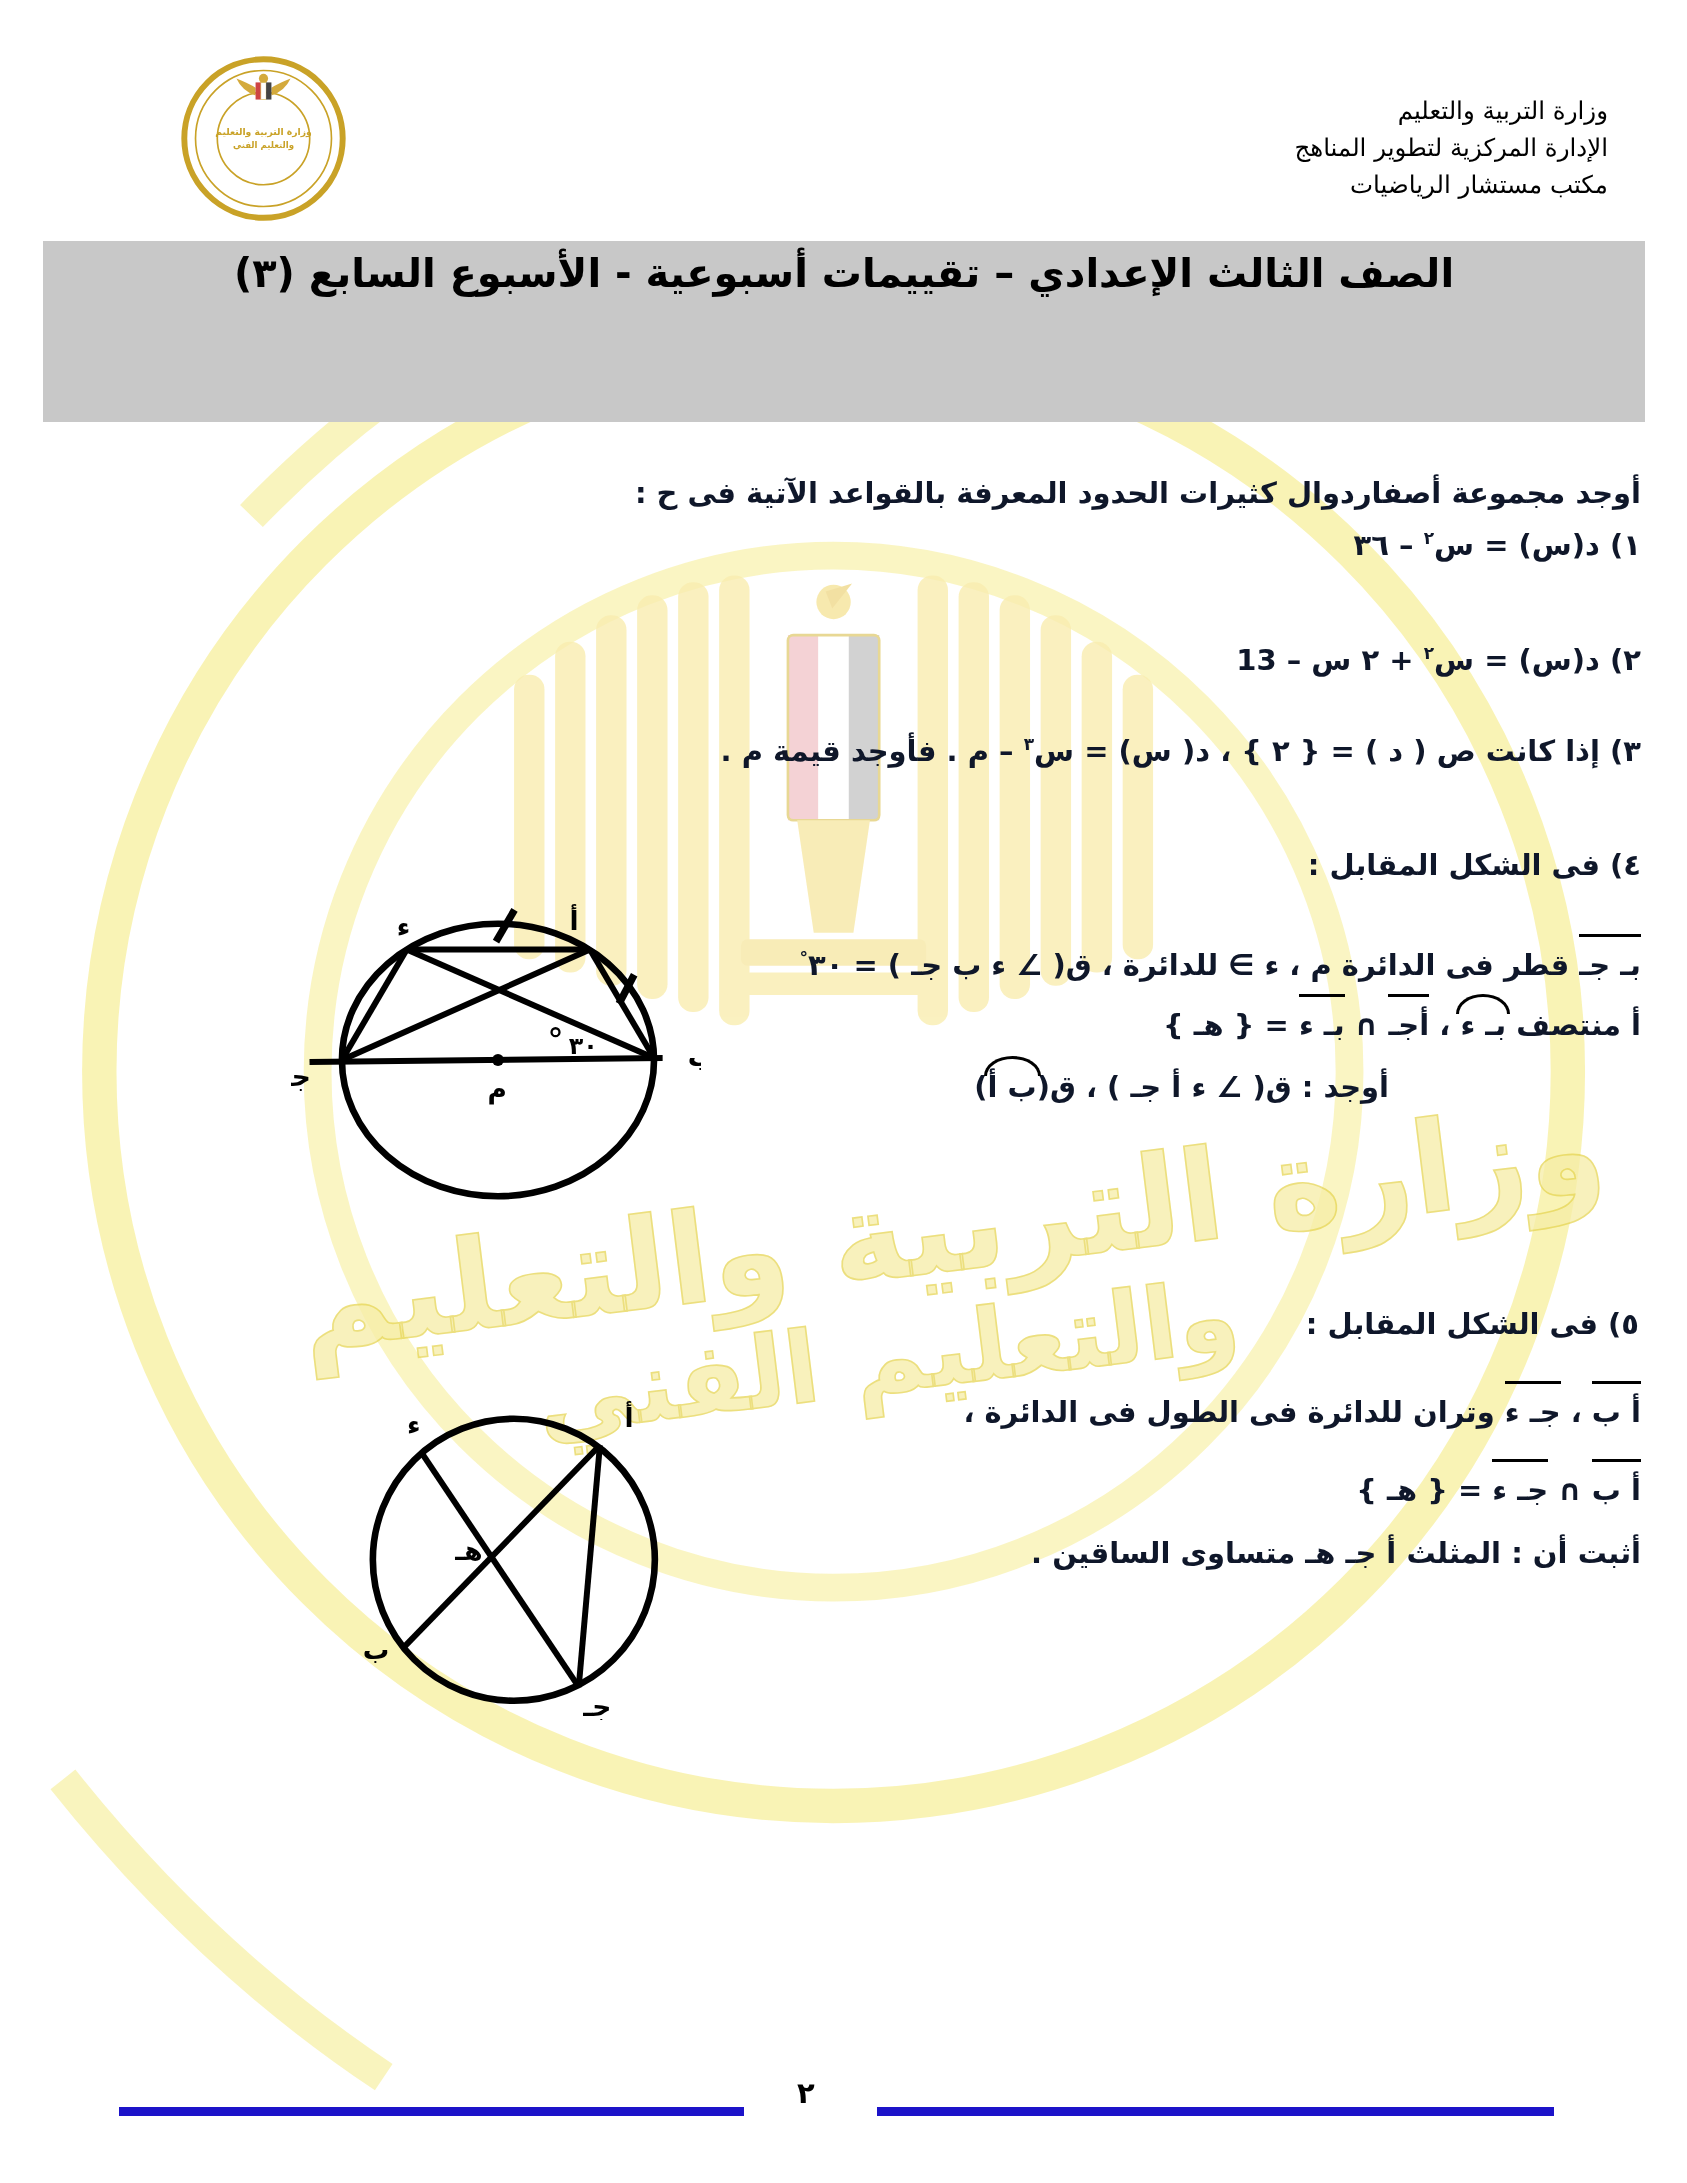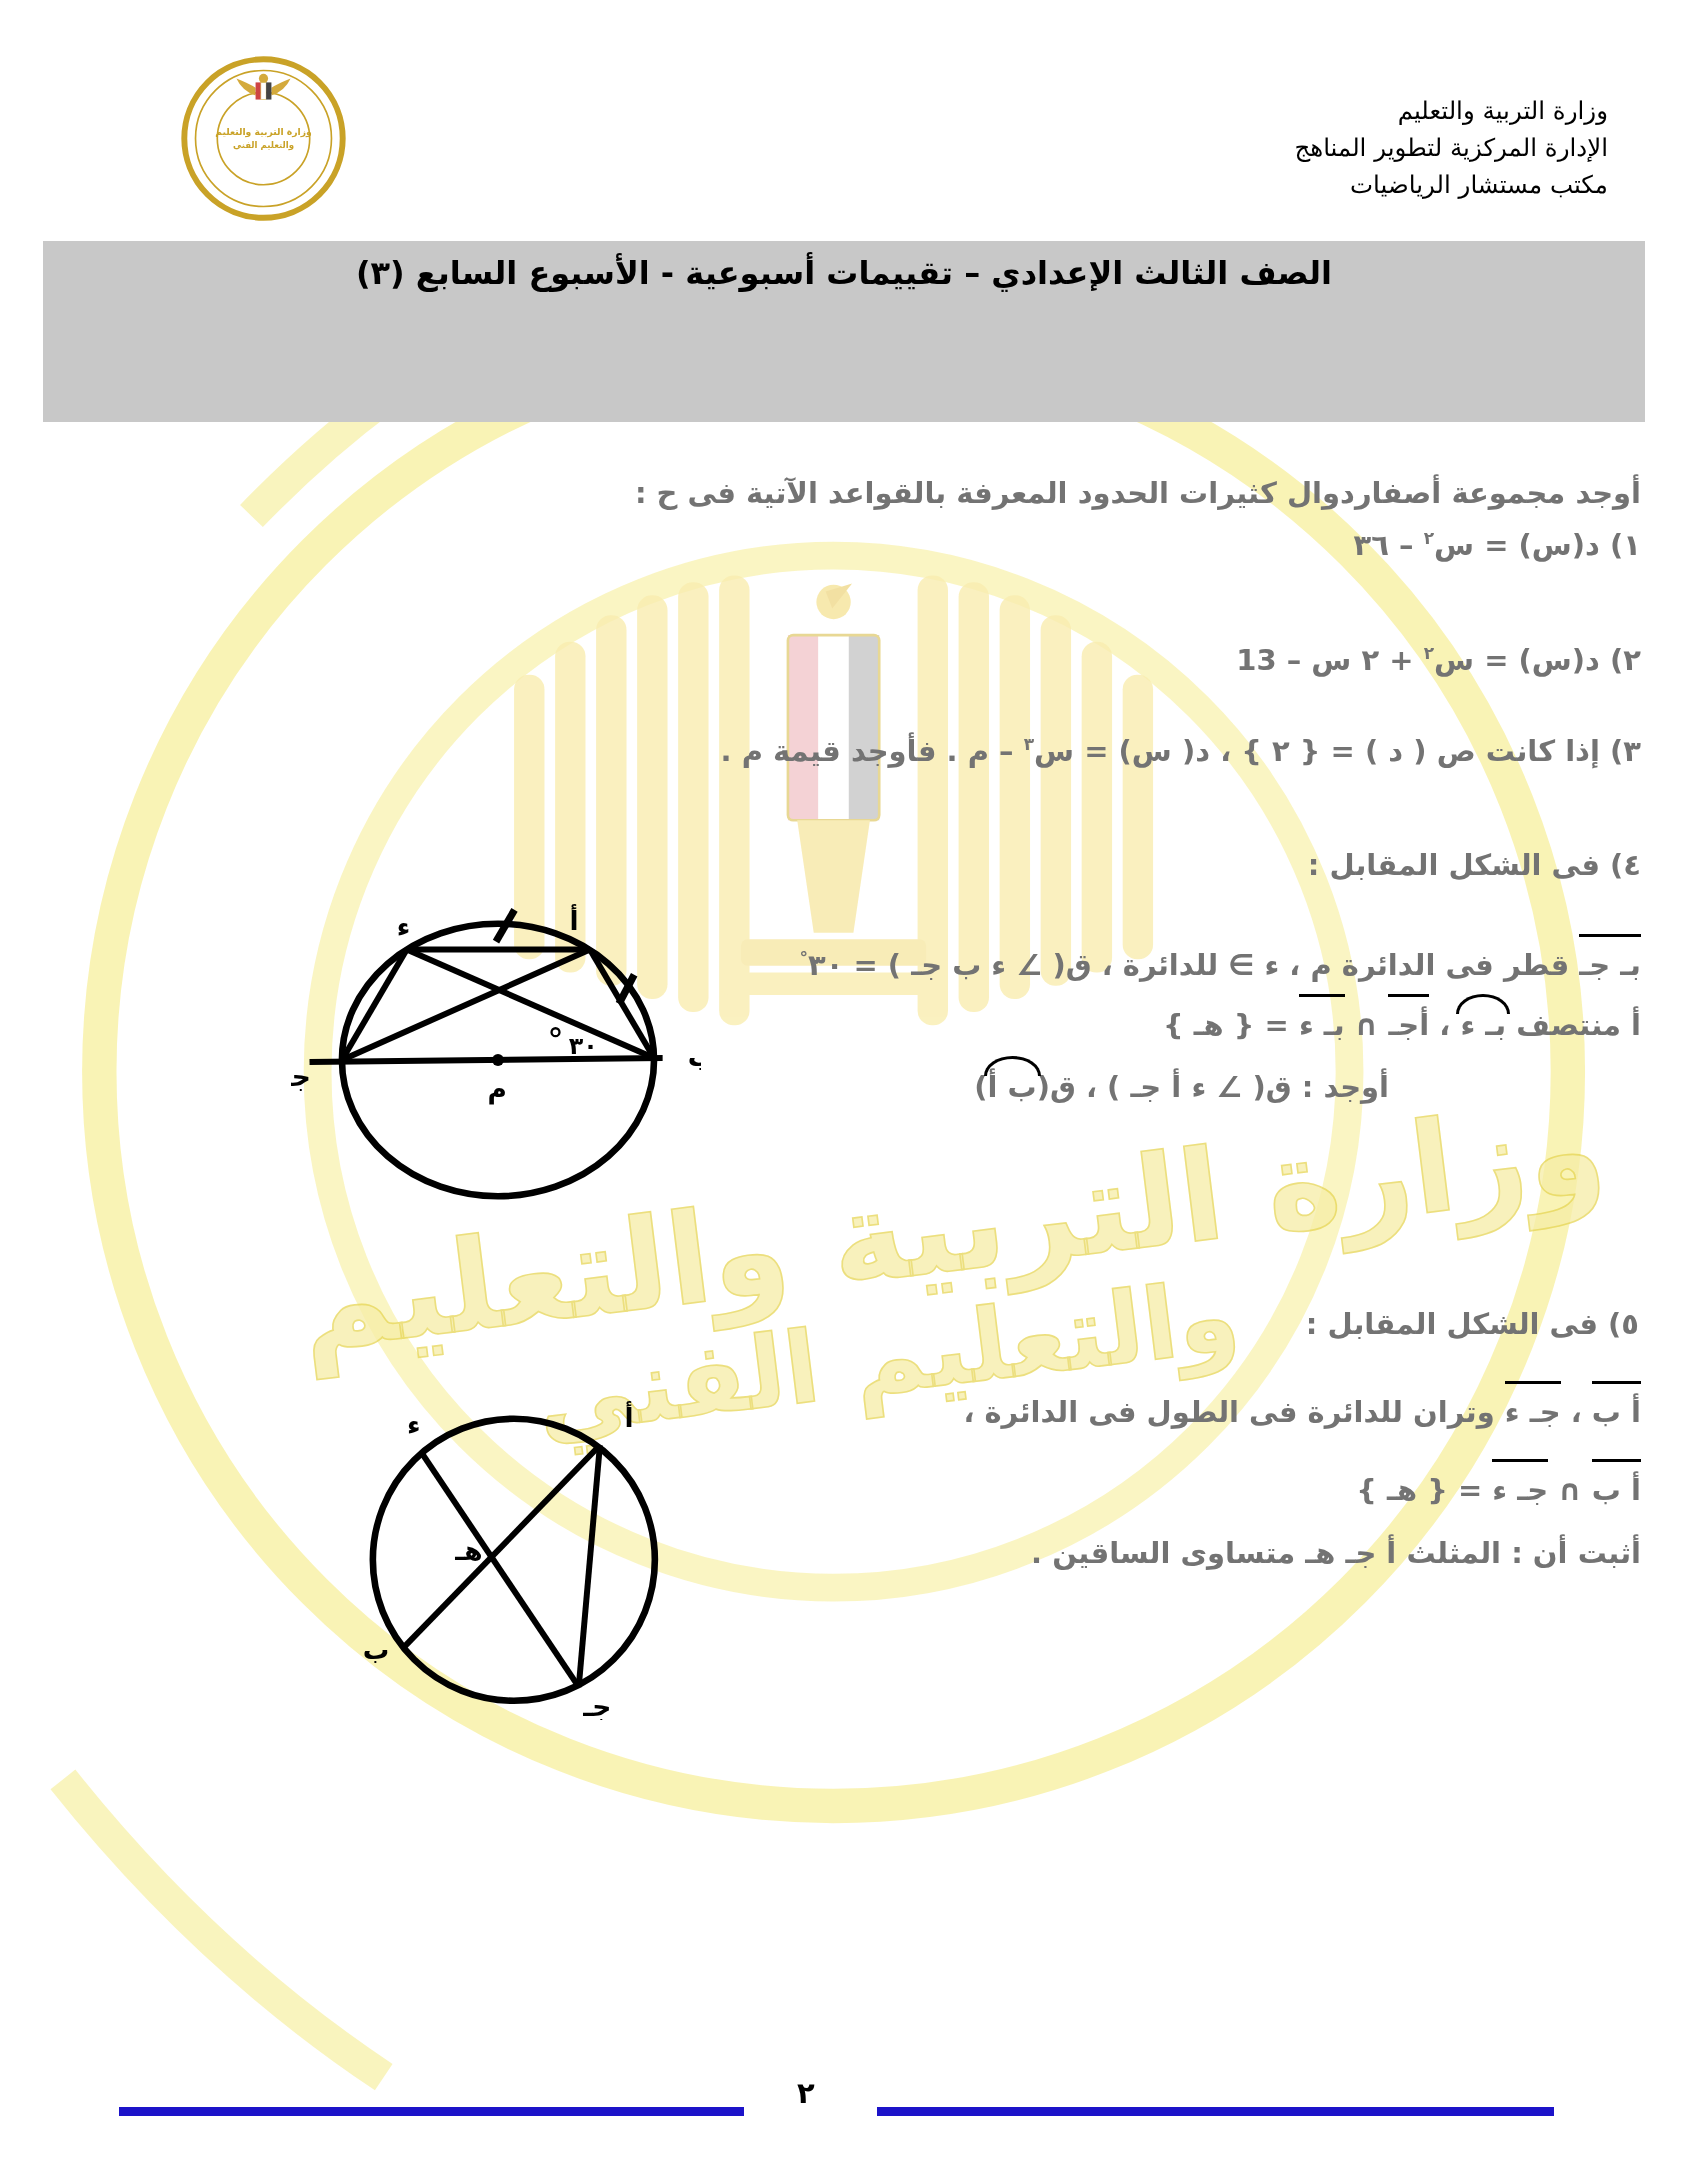--- a/index.html
+++ b/index.html
@@ -16,26 +16,26 @@
     direction:rtl;text-align:right;font-family:"DejaVu Serif",serif;
     font-size:24.5px;line-height:1.5;font-weight:400;white-space:nowrap;
   }
   
   .seal{position:absolute;left:181px;top:56px;z-index:2;}
   
   .title-box{
     position:absolute;left:43px;top:241px;width:1602px;height:181px;
     background:#c8c8c8;z-index:2;direction:rtl;text-align:center;
   }
-  .title-box .t{font-size:32px;font-weight:800;line-height:58px;white-space:nowrap;}
+  .title-box .t{font-size:40px;font-weight:800;line-height:58px;white-space:nowrap;}
   .title-box .t:first-child{margin-top:2.6px;}
   
   .line{
     position:absolute;z-index:2;direction:rtl;white-space:nowrap;
-    font-size:29px;font-weight:700;color:#737373;
+    font-size:29px;font-weight:700;color:#0f172a;
   }
   .line sup{font-size:17px;font-weight:700;}
   .ovl{display:inline-block;border-top:3.3px solid #000;line-height:1.12;padding-top:12px;}
   .arc{display:inline-block;position:relative;line-height:1.12;}
   .arc::before{
     content:"";position:absolute;left:-4px;right:-4px;top:-14.6px;height:17px;
     border:3.3px solid #000;border-bottom:none;
     border-radius:50% 50% 0 0 / 100% 100% 0 0;
   }
   

